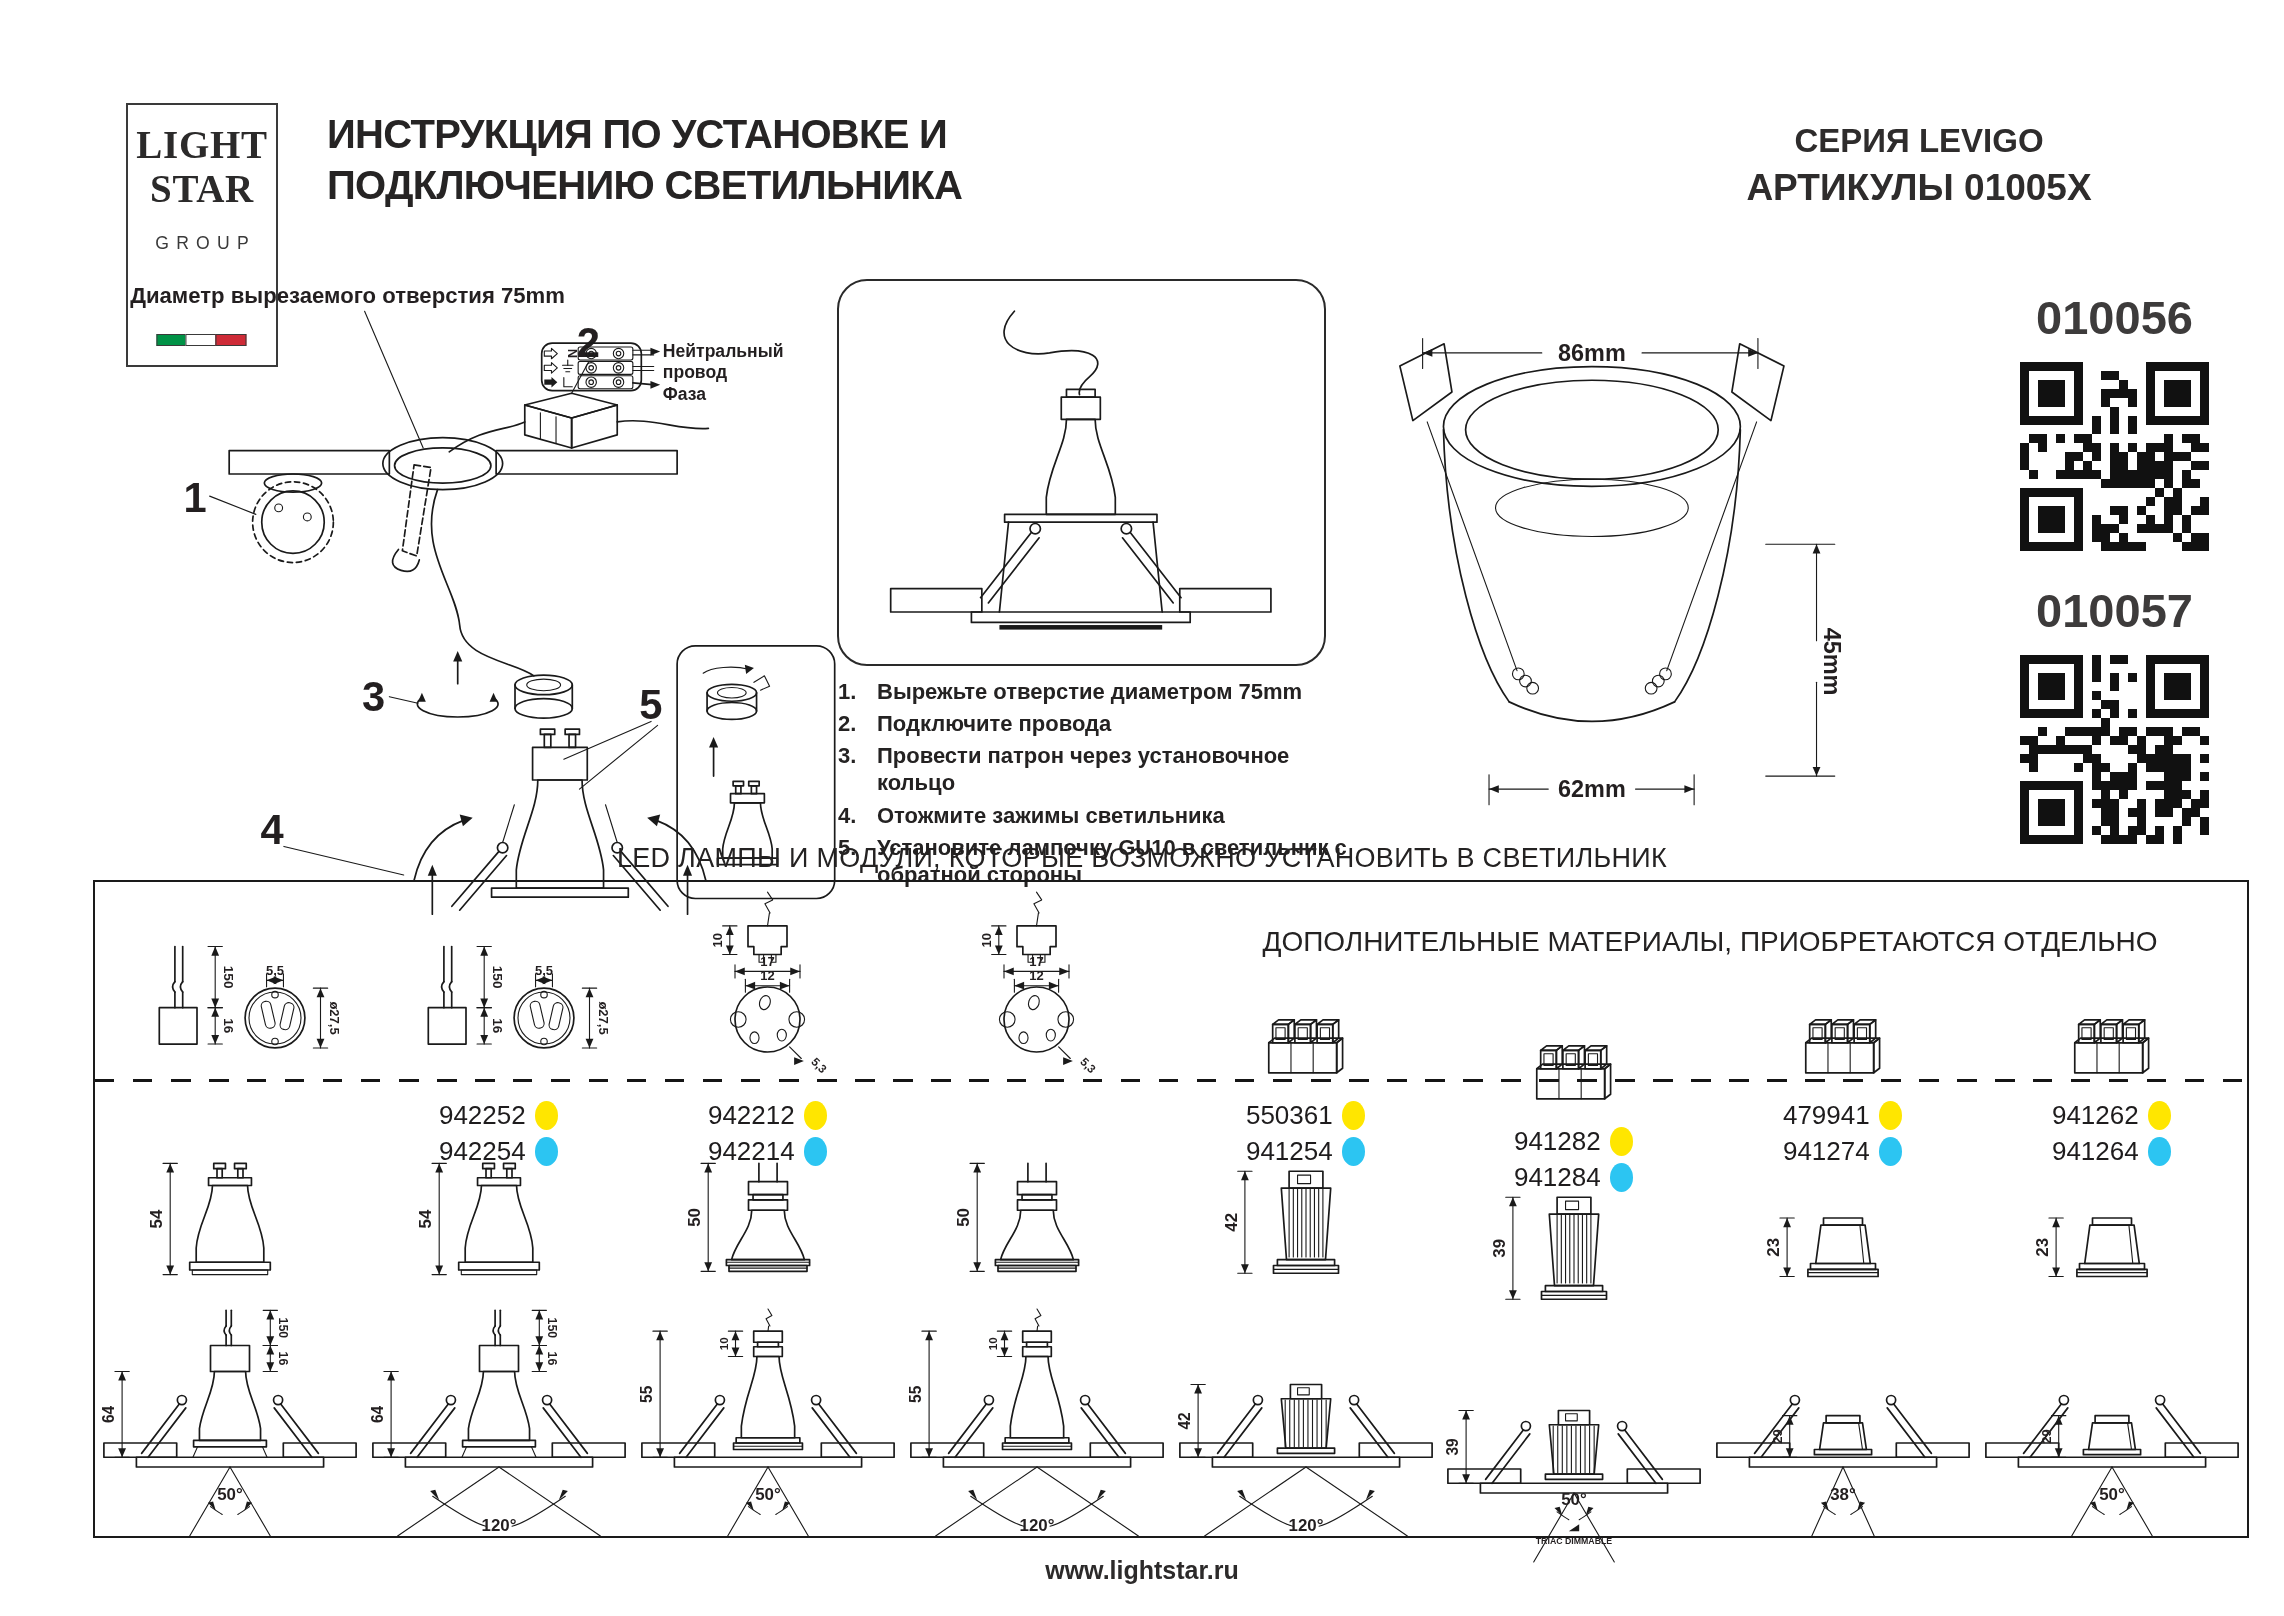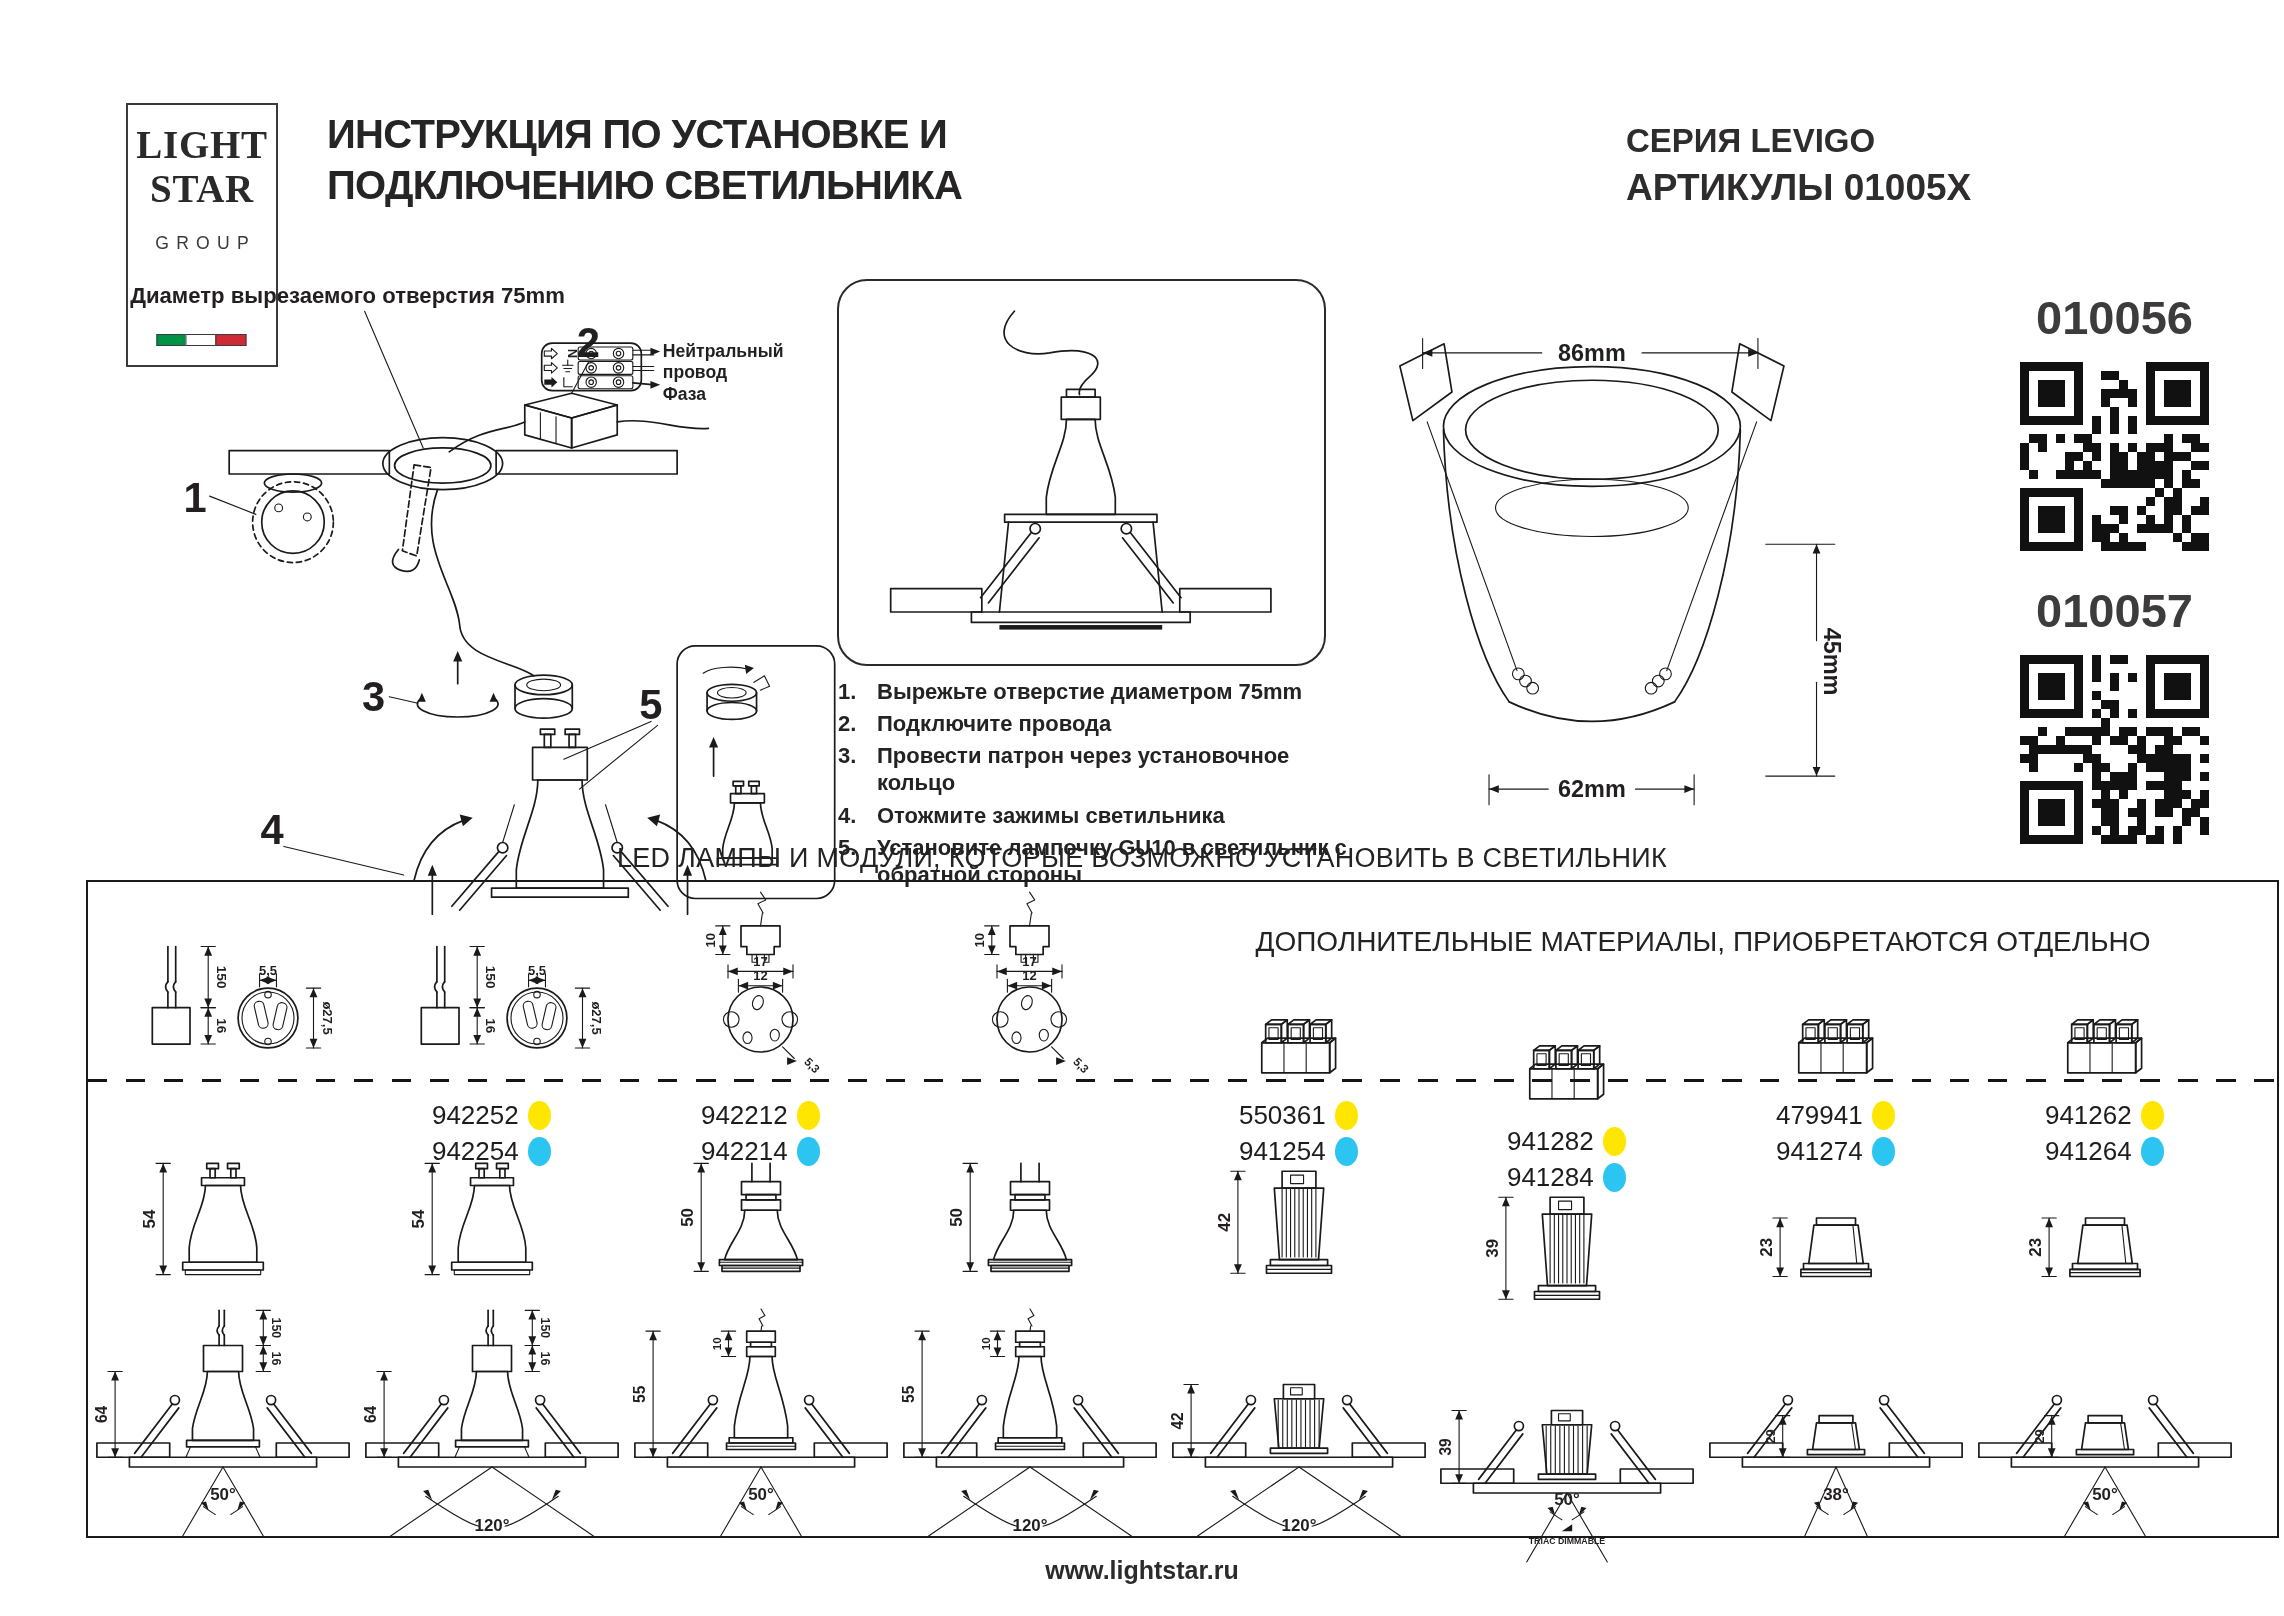--- a/index.html
+++ b/index.html
@@ -8,33 +8,33 @@
   .abs{position:absolute;}
   
   .logo-frame{left:126px;top:103px;width:148px;height:260px;border:2px solid #3a3a3a;text-align:center;}
   .logo-word{position:absolute;width:100%;font-family:"Liberation Serif",serif;font-weight:700;
              font-size:39px;letter-spacing:0.7px;color:#2b2a2a;}
   .logo-group{position:absolute;width:100%;font-size:17.6px;letter-spacing:7.2px;color:#3a3a3a;text-indent:7.2px;}
   .logo-flag{position:absolute;left:50%;transform:translateX(-50%);top:229px;display:flex;}
   .logo-flag span{display:inline-block;width:29px;height:10.4px;border:1.3px solid #3a3a3a;margin-left:-1.3px;}
   .doc-title{left:327px;top:109px;width:1139px;font-size:40px;font-weight:700;line-height:51px;
              letter-spacing:-0.7px;color:#262424;}
-  .series-block{right:72px;top:122px;width:586px;text-align:left;color:#2e2c2c;}
+  .series-block{right:72px;top:122px;width:586px;text-align:center;color:#2e2c2c;}
   .series-line1{font-size:33px;font-weight:700;}
   .series-line2{font-size:37px;font-weight:700;margin-top:6.5px;}
   .art-code{width:215px;text-align:center;font-size:47px;font-weight:700;color:#3d3b3b;}
   .qr{width:189px;height:189px;}
   
   .steps{left:838px;top:678px;width:514px;}
   .step{display:flex;margin-bottom:5.2px;font-size:22px;font-weight:600;line-height:27px;color:#242222;}
   .step .num{width:39px;flex:0 0 39px;}
   
   .led-title{left:0;top:843px;width:2284px;text-align:center;font-size:27px;font-weight:400;
              letter-spacing:0.3px;color:#242222;}
-  .led-box{left:86px;top:880px;width:2152px;height:654px;border:2px solid #1a1a1a;padding-left:37px;}
+  .led-box{left:93px;top:880px;width:2152px;height:654px;border:2px solid #1a1a1a;}
   .led-dash{left:0;top:197px;width:100%;height:3.3px;
             background:repeating-linear-gradient(90deg,#151515 0 19.5px,transparent 19.5px 38px);}
   .extras-title{left:1081px;top:44px;width:1068px;text-align:center;font-size:28px;font-weight:400;color:#242222;}
   .col{top:0;height:654px;}
   .parts{left:0;top:215px;width:100%;}
   .prow{display:flex;justify-content:center;align-items:center;gap:9px;height:36px;}
   .pcode{font-size:26px;color:#1e1c1d;}
   .pdot{width:23.4px;height:29px;border-radius:50%;}
   
   svg{overflow:visible;display:block;}

